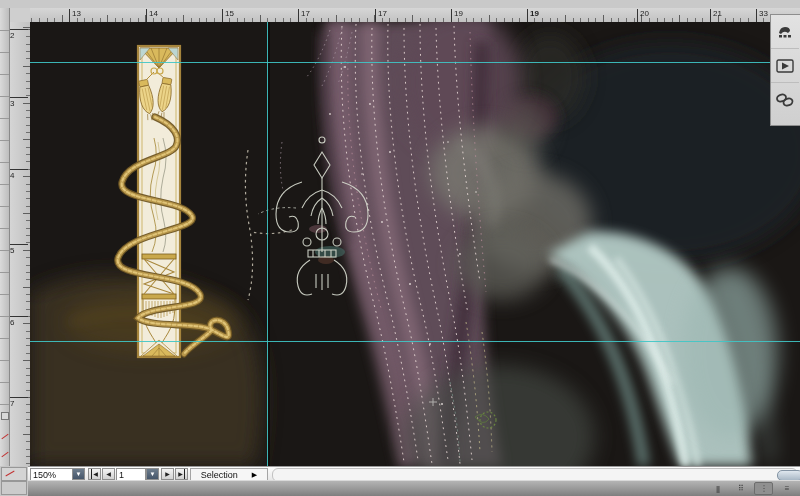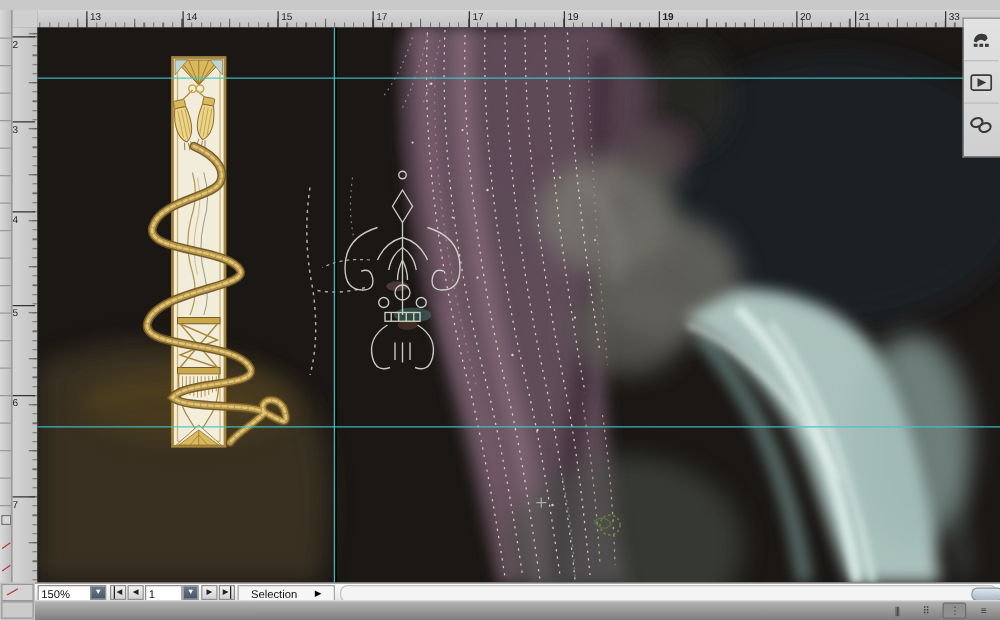--- a/index.html
+++ b/index.html
@@ -99,21 +99,21 @@
     <div class="ticks-minor"></div>
     <div class="ticks-half"></div>
   <span class="rnum" style="left: 39px;">13</span>
       <span class="rnum" style="left: 116px;">14</span>
       <span class="rnum" style="left: 192px;">15</span>
       <span class="rnum" style="left: 268px;">17</span>
       <span class="rnum" style="left: 345px;">17</span>
       <span class="rnum" style="left: 421px;">19</span>
       <span class="rnum" style="left: 497px; font-weight: bold;">19</span>
       <span class="rnum" style="left: 607px;">20</span>
-      <span class="rnum" style="left: 654px;">21</span>
+      <span class="rnum" style="left: 680px;">21</span>
       <span class="rnum" style="left: 726px;">33</span>
     </div>
 
   <div class="ruler" id="ruler-left">
     <div class="ticks-minor"></div>
     <div class="ticks-half"></div>
   <span class="rnum" style="top: 7px;">2</span>
       <span class="rnum" style="top: 75px;">3</span>
       <span class="rnum" style="top: 147px;">4</span>
       <span class="rnum" style="top: 222px;">5</span>

